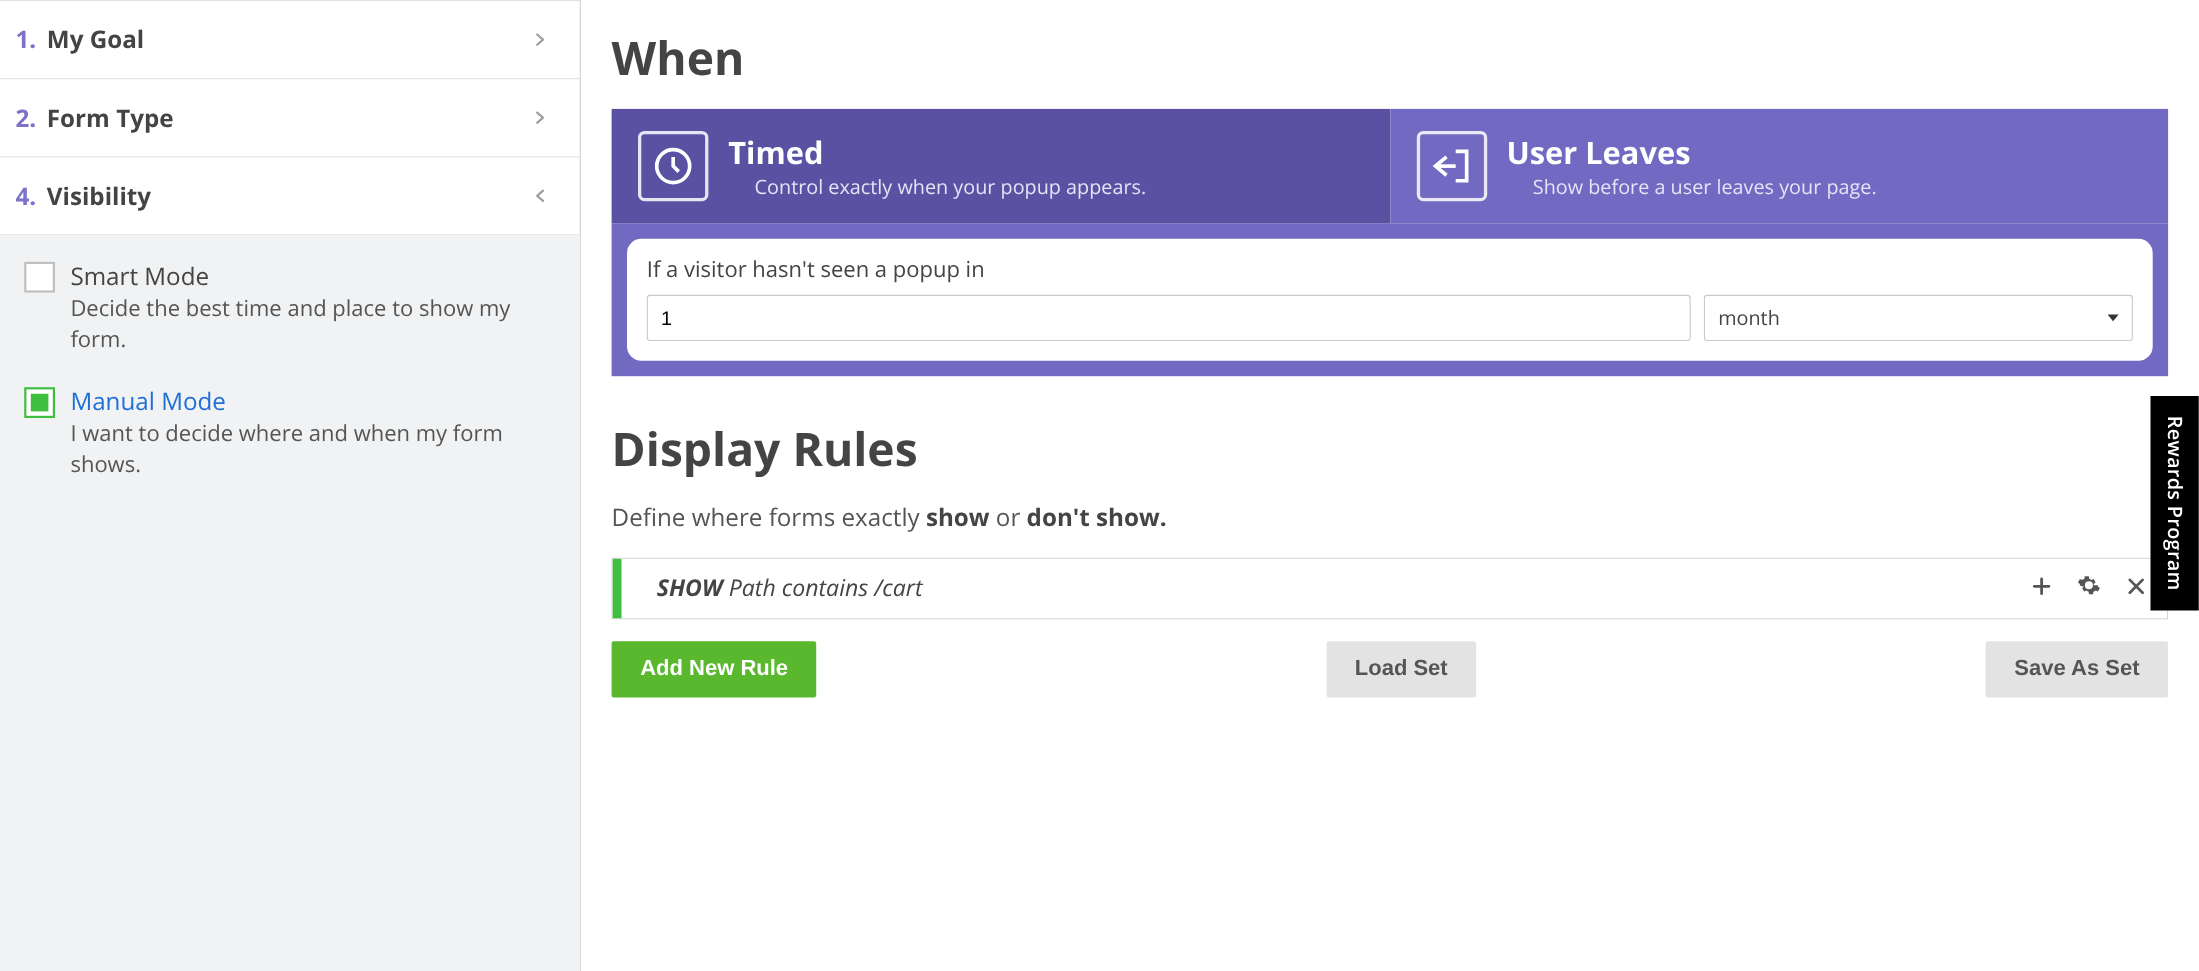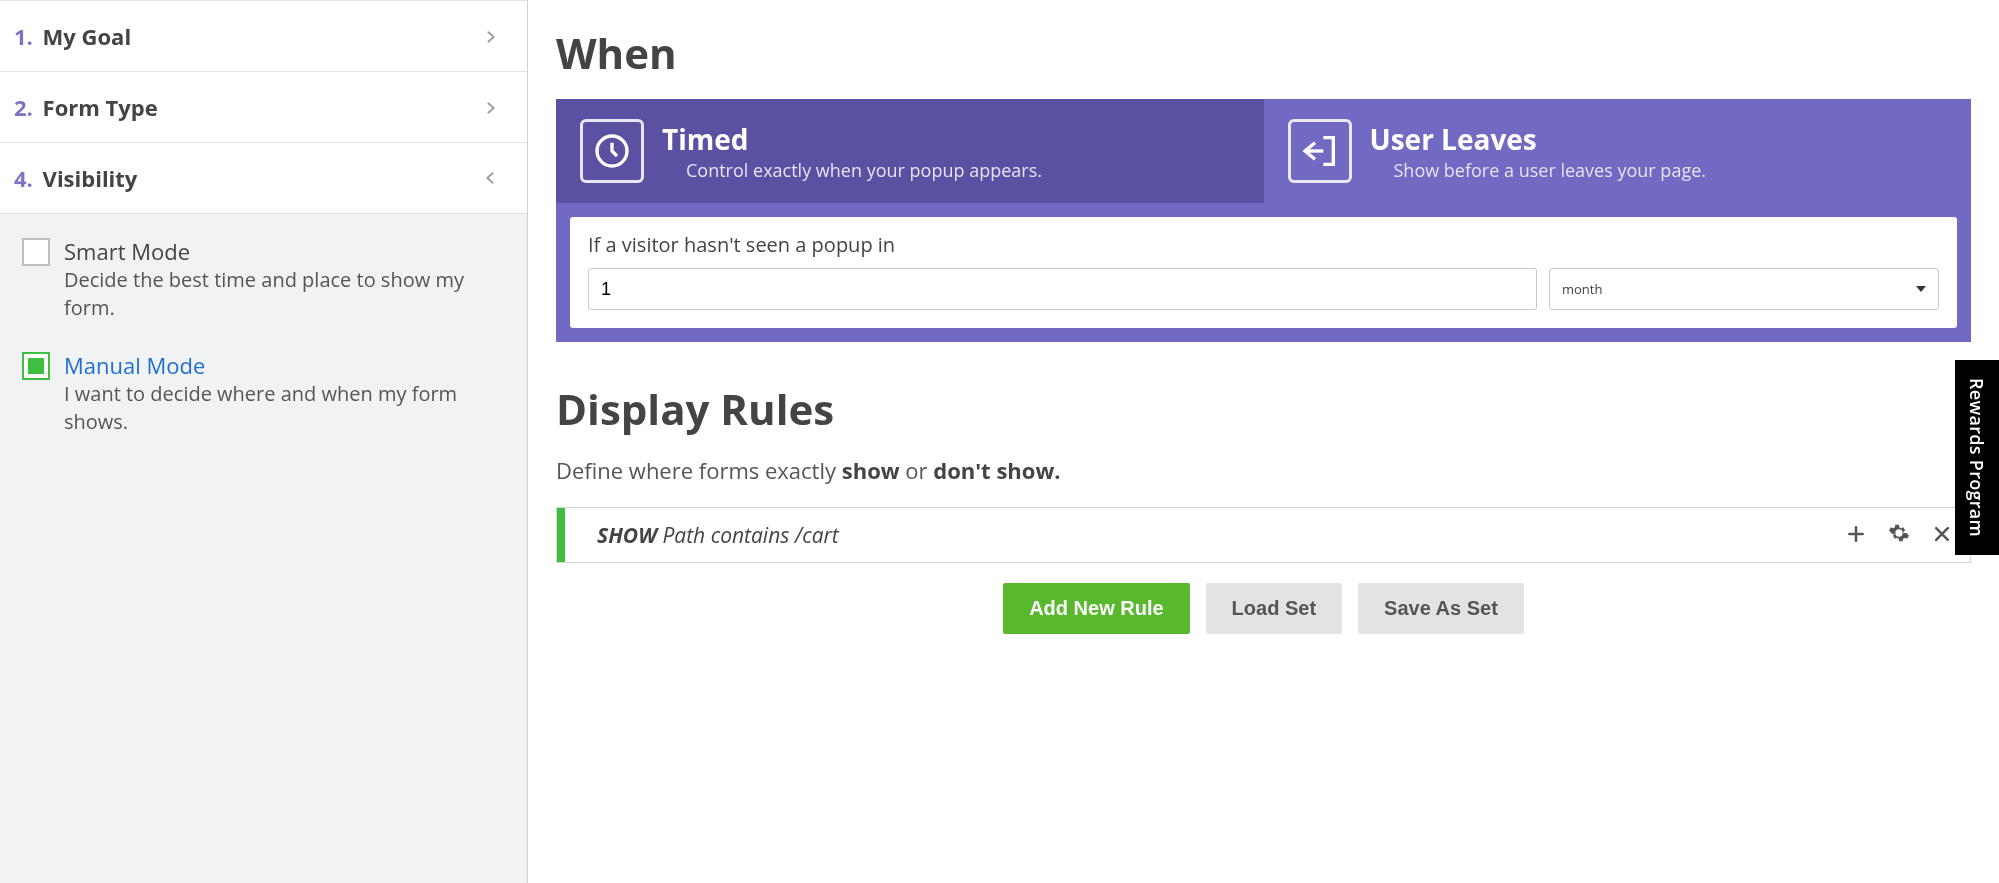--- a/index.html
+++ b/index.html
@@ -115,21 +115,21 @@
   .tab .icon-wrap svg { width: 40px; height: 40px; stroke: #fff; fill: none; stroke-width: 2; }
   .tab .t-title { font-size: 28px; font-weight: 700; }
   .tab .t-desc  { font-size: 18px; color: #e5e3f5; line-height: 1.35; margin-left: 24px; }
 
   .tab-content {
     background: #7169c2;
     padding: 14px;
   }
   .cond-box {
     background: #fff;
-    border-radius: 3px;
+    border-radius: 13px;
     padding: 14px 18px 18px;
   }
   .cond-label {
     font-size: 20px;
     color: #444;
     margin-bottom: 10px;
   }
   .cond-row { display: flex; gap: 12px; }
   .cond-row input[type=text] {
     flex: 1;
@@ -138,21 +138,21 @@
     border-radius: 3px;
     padding: 0 12px;
     font-size: 18px;
   }
   .cond-row .select {
     width: 390px;
     height: 42px;
     border: 1px solid #c9c9c9;
     border-radius: 3px;
     padding: 0 12px;
-    font-size: 13px;
+    font-size: 18px;
     display: flex; align-items: center; justify-content: space-between;
     cursor: pointer;
   }
   .cond-row .select .tri {
     width: 0; height: 0;
     border-left: 5px solid transparent;
     border-right: 5px solid transparent;
     border-top: 6px solid #333;
   }
 
@@ -175,21 +175,21 @@
   }
   .rule .bar {
     width: 8px; align-self: stretch; background: #3fbf3f; margin: -12px 0;
   }
   .rule .bar-pad { width: 12px; }
   .rule .rule-text { font-size: 21px; color: #444; flex: 1; }
   .rule .rule-text b { font-weight: 700; }
   .rule .icons { display: flex; gap: 22px; padding-right: 12px; color: #555; }
   .rule .icons span { cursor: pointer; font-size: 22px; }
 
-  .rule-buttons { display: flex; gap: 16px; justify-content: center; }
+  .rule-buttons { display: flex; gap: 16px; justify-content: space-between; }
   .btn {
     border: none;
     padding: 14px 26px;
     font-size: 20px;
     font-weight: 700;
     cursor: pointer;
     border-radius: 2px;
   }
   .btn.green { background: #5ab82f; color: #fff; }
   .btn.grey  { background: #e3e3e3; color: #555; }

